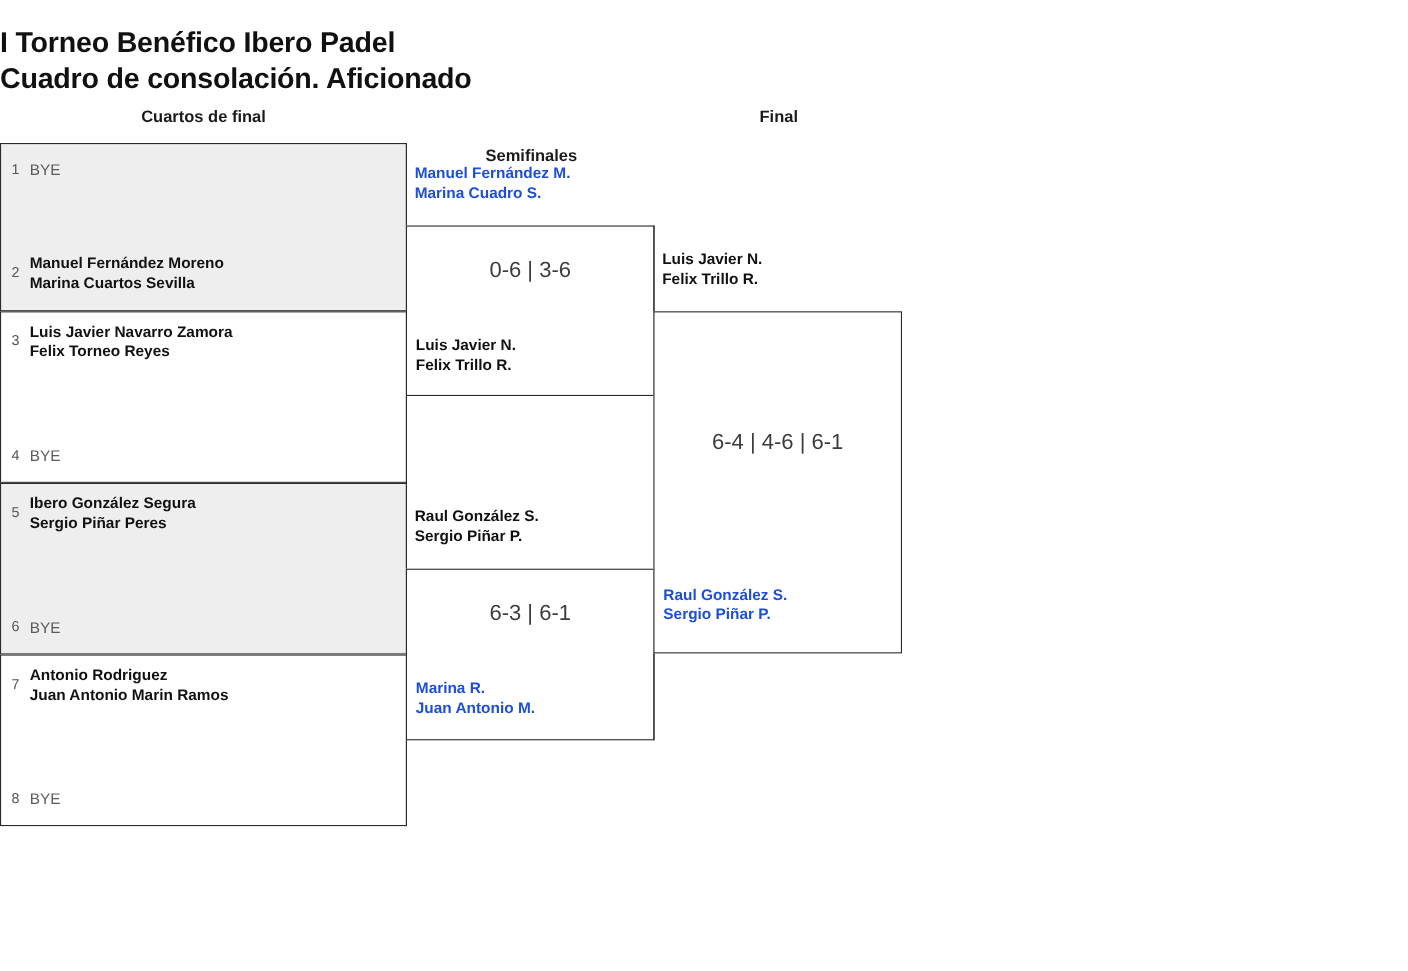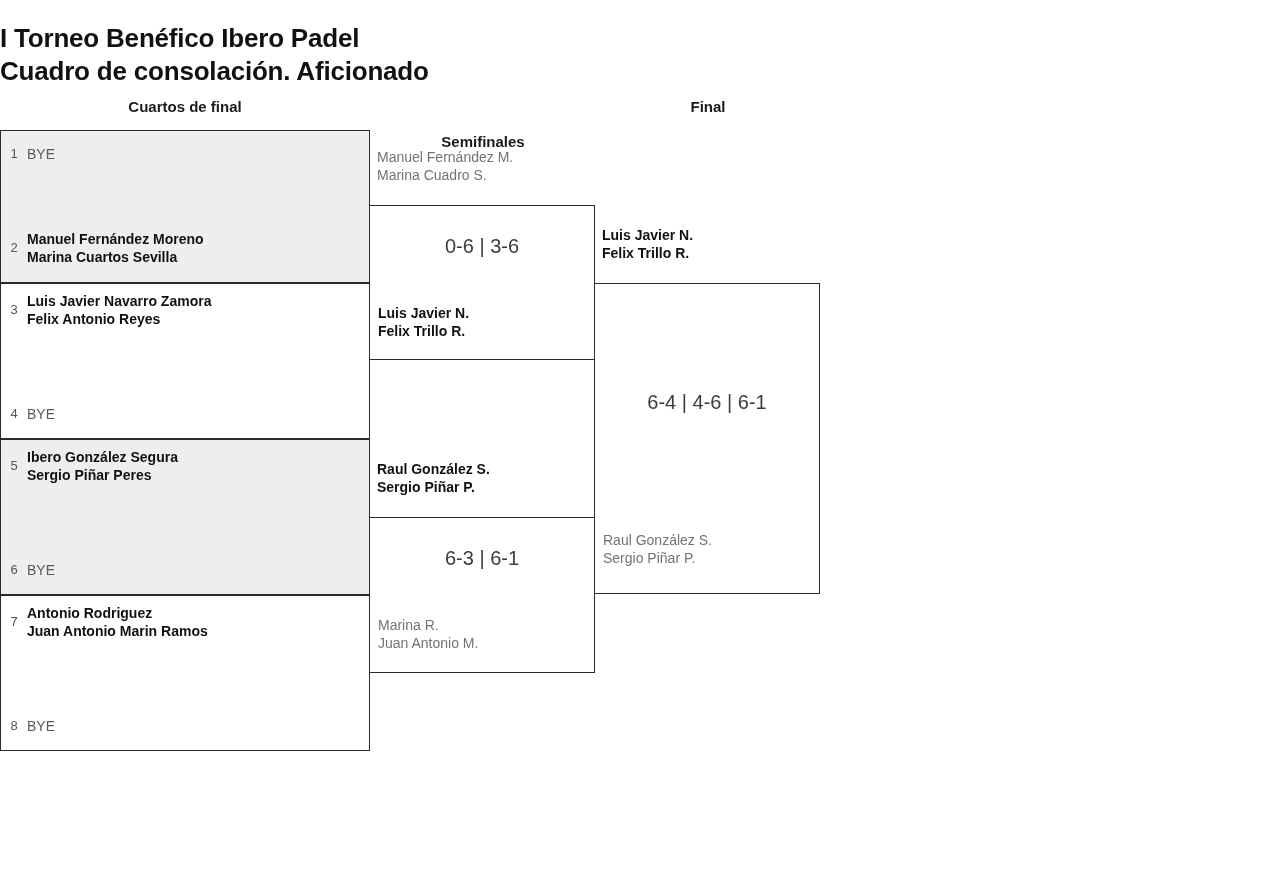--- a/index.html
+++ b/index.html
@@ -100,21 +100,21 @@
   .names {
     flex: 1 1 auto;
     padding-right: 18px;
   }
   .nm {
     font-size: 14px;
     line-height: 18px;
     white-space: nowrap;
   }
   .nm.win { font-weight: 700; color: #111111; }
-  .nm.lose { font-weight: 400; color: #737373; }
+  .nm.lose { font-weight: 700; color: #1d4ed8; }
   .nm.bye  { font-weight: 400; color: #5a5a5a; }
 
   .score {
     position: absolute;
     width: 100%;
     left: 0;
     text-align: center;
     font-size: 20px;
     line-height: 18px;
     color: #3c3c3c;
@@ -157,21 +157,21 @@
         <div class="nm win">Marina Cuartos Sevilla</div>
       </span>
     </div>
   </div>
 
   <div class="match-box" style="left:0px; top:283px; width:370px; height:156px;">
     <div class="slot" style="top:8px;">
       <span class="seed">3</span>
       <span class="names">
         <div class="nm win">Luis Javier Navarro Zamora</div>
-        <div class="nm win">Felix Antonio Reyes</div>
+        <div class="nm win">Felix Torneo Reyes</div>
       </span>
     </div>
     <div class="slot" style="top:121px;">
       <span class="seed">4</span>
       <span class="names">
         <div class="nm bye">BYE</div>
       </span>
     </div>
   </div>
 

